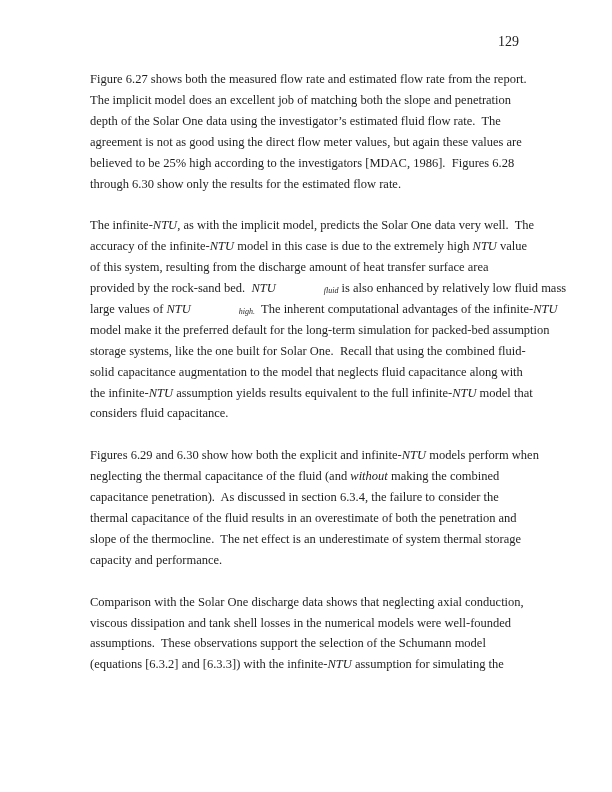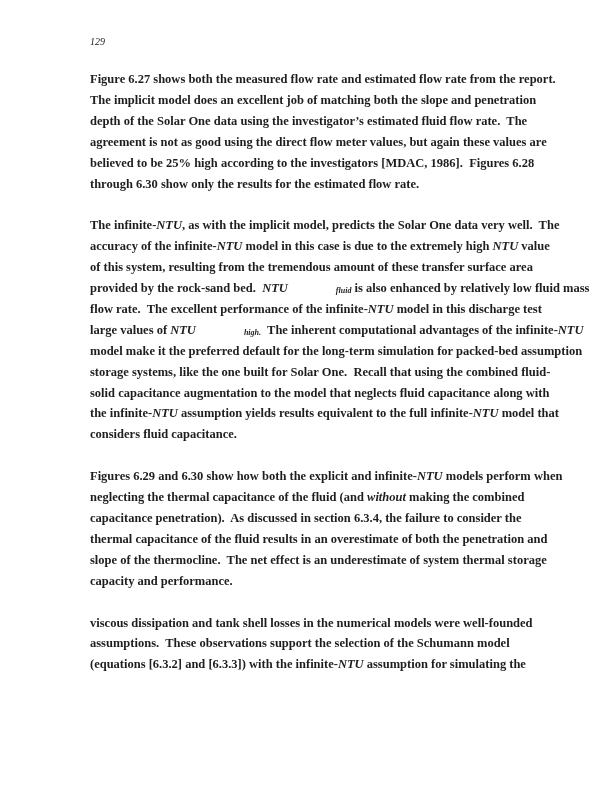--- a/index.html
+++ b/index.html
@@ -14,31 +14,29 @@
     background: var(--paper, #ffffff);
     color: var(--ink, #1e1e1e);
     font-family: "Liberation Serif", "DejaVu Serif", serif;
     overflow: hidden;
   }
   .page-number {
     position: absolute;
     top: 34px;
     left: 90px;
     width: 429px;
-    text-align: left;
-    font-size: 10px;
+    text-align: right;
+    font-size: 14px;
     line-height: 15px;
-    font-style: italic;
   }
   .content {
     position: absolute;
     top: 69px;
     left: 90px;
     width: 436px;
-    font-weight: bold;
   }
   .paragraph {
     margin: 0 0 20.9px 0;
     padding: 0;
   }
   .line {
     white-space: pre;
     font-size: 12.5px;
     line-height: 20.9px;
   }
@@ -62,37 +60,37 @@
         <div class="line">Figure 6.27 shows both the measured flow rate and estimated flow rate from the report.</div>
         <div class="line">The implicit model does an excellent job of matching both the slope and penetration</div>
         <div class="line">depth of the Solar One data using the investigator’s estimated fluid flow rate.  The</div>
         <div class="line">agreement is not as good using the direct flow meter values, but again these values are</div>
         <div class="line">believed to be 25% high according to the investigators [MDAC, 1986].  Figures 6.28</div>
         <div class="line">through 6.30 show only the results for the estimated flow rate.</div>
       </div>
       <div class="paragraph">
         <div class="line">The infinite-<i>NTU</i>, as with the implicit model, predicts the Solar One data very well.  The</div>
         <div class="line">accuracy of the infinite-<i>NTU</i> model in this case is due to the extremely high <i>NTU</i> value</div>
-        <div class="line">of this system, resulting from the tremendous amount of these transfer surface area</div>
+        <div class="line">of this system, resulting from the discharge amount of heat transfer surface area</div>
         <div class="line">provided by the rock-sand bed.  <i>NTU</i><sub><i>fluid</i></sub> is also enhanced by relatively low fluid mass</div>
-        <div class="line">flow rate.  The excellent performance of the infinite-<i>NTU</i> model in this discharge test</div>
         <div class="line">large values of <i>NTU</i><sub><i>high.</i></sub>  The inherent computational advantages of the infinite-<i>NTU</i></div>
         <div class="line">model make it the preferred default for the long-term simulation for packed-bed assumption</div>
         <div class="line">storage systems, like the one built for Solar One.  Recall that using the combined fluid-</div>
         <div class="line">solid capacitance augmentation to the model that neglects fluid capacitance along with</div>
         <div class="line">the infinite-<i>NTU</i> assumption yields results equivalent to the full infinite-<i>NTU</i> model that</div>
         <div class="line">considers fluid capacitance.</div>
       </div>
       <div class="paragraph">
         <div class="line">Figures 6.29 and 6.30 show how both the explicit and infinite-<i>NTU</i> models perform when</div>
         <div class="line">neglecting the thermal capacitance of the fluid (and <i>without</i> making the combined</div>
         <div class="line">capacitance penetration).  As discussed in section 6.3.4, the failure to consider the</div>
         <div class="line">thermal capacitance of the fluid results in an overestimate of both the penetration and</div>
         <div class="line">slope of the thermocline.  The net effect is an underestimate of system thermal storage</div>
         <div class="line">capacity and performance.</div>
       </div>
       <div class="paragraph">
+        <div class="line">Comparison with the Solar One discharge data shows that neglecting axial conduction,</div>
         <div class="line">viscous dissipation and tank shell losses in the numerical models were well-founded</div>
         <div class="line">assumptions.  These observations support the selection of the Schumann model</div>
         <div class="line">(equations [6.3.2] and [6.3.3]) with the infinite-<i>NTU</i> assumption for simulating the</div>
       </div>
     </div>
 </div>
 
 </body></html>

